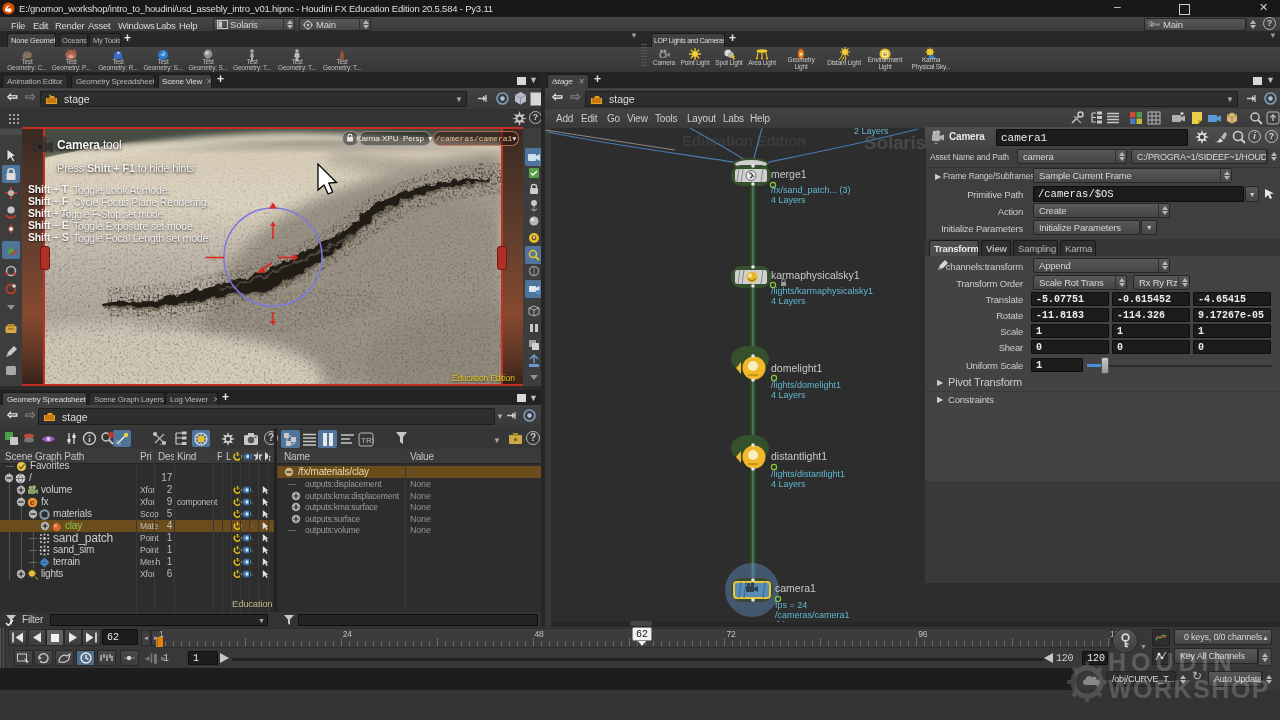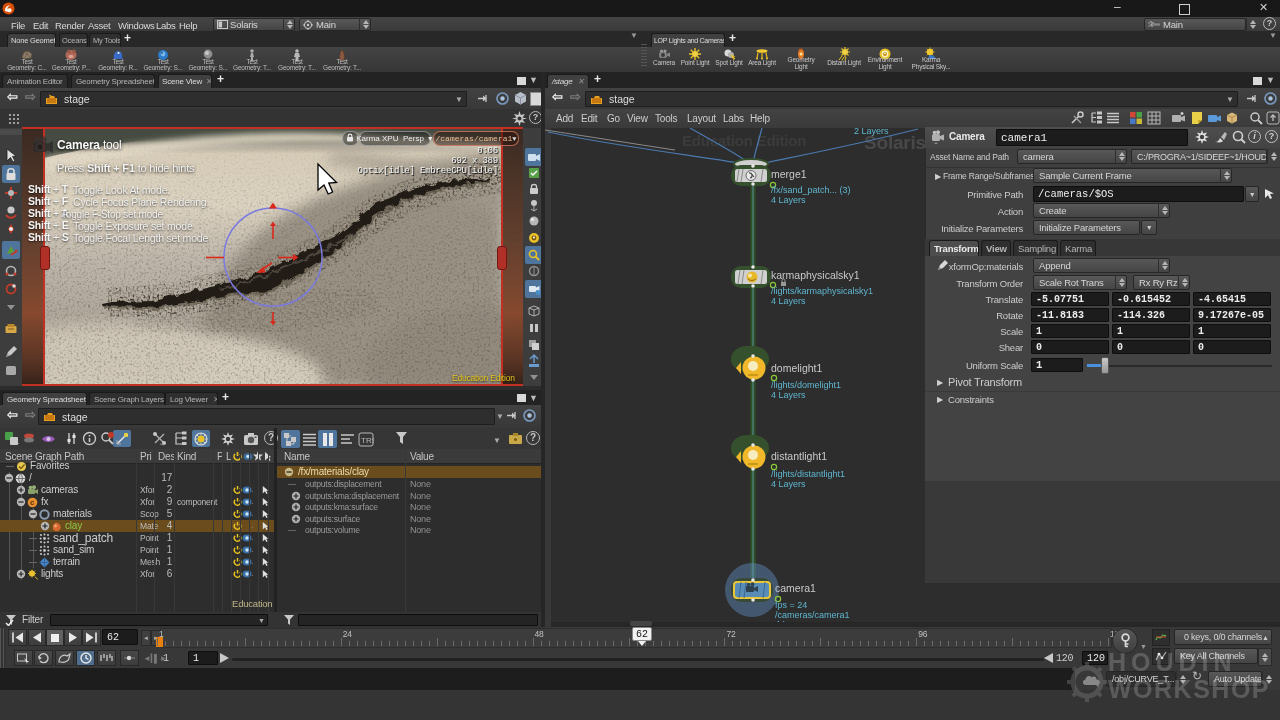--- a/index.html
+++ b/index.html
@@ -39,20 +39,21 @@
 <div class="a" style="left:545px;top:72px;width:735px;height:555px;background:#2d2d2d"></div>
 
 <div class="a" style="left:0;top:627px;width:1280px;height:41px;background:#383838"></div>
 <div class="a" style="left:0;top:668px;width:1280px;height:22px;background:#1d1d1d"></div>
 <div class="a" style="left:0;top:690px;width:1280px;height:30px;background:#343434"></div>
 
 <svg class="a" style="left:2px;top:2px" width="13" height="13" viewBox="0 0 13 13">
       <circle cx="6.5" cy="6.5" r="6" fill="#d94d00"></circle>
       <path d="M3 9 C3 5 5 3.4 8.6 3.2 C6 4.4 5.2 5.6 5.4 7 C7 5.6 9.4 6 9.6 8 C9.8 9.8 8 10.6 6.4 10 C5 9.6 4 9.4 3 9Z" fill="#fff"></path>
     </svg>
+<div class="tx" style="left:19px;top:2px;font-size:9.5px;color:#dedede">E:/gnomon_workshop/intro_to_houdini/usd_assebly_intro_v01.hipnc - Houdini FX Education Edition 20.5.584 - Py3.11</div>
 <div class="tx" style="left:1114px;top:1px;color:#cfcfcf;font-size:12px">–</div>
 <div class="a" style="left:1179px;top:4px;width:9px;height:9px;border:1px solid #cfcfcf"></div>
 <div class="tx" style="left:1259px;top:1px;color:#cfcfcf;font-size:11px">✕</div>
 
 <div class="tx" style="left:11px;top:19px;color:#d8d8d8;font-size:9.5px;letter-spacing:-0.3px">File</div>
 <div class="tx" style="left:33px;top:19px;color:#d8d8d8;font-size:9.5px;letter-spacing:-0.3px">Edit</div>
 <div class="tx" style="left:55px;top:19px;color:#d8d8d8;font-size:9.5px;letter-spacing:-0.3px">Render</div>
 <div class="tx" style="left:88px;top:19px;color:#d8d8d8;font-size:9.5px;letter-spacing:-0.3px">Asset</div>
 <div class="tx" style="left:118px;top:19px;color:#d8d8d8;font-size:9.5px;letter-spacing:-0.3px">Windows</div>
 <div class="tx" style="left:156px;top:19px;color:#d8d8d8;font-size:9.5px;letter-spacing:-0.3px">Labs</div>
@@ -545,21 +546,20 @@
 <div class="tx" style="left:73px;top:220px;font-size:10.5px;color:#f0f0f0;text-shadow:0 1px 2px rgba(0,0,0,0.65)">Toggle Exposure set mode</div>
 <div class="tx" style="left:28px;top:231px;width:38px;text-align:right;font-size:10.5px;color:#f5f5f5;font-weight:bold;text-shadow:0 1px 2px rgba(0,0,0,0.65)">Shift <span style="font-weight:normal">+</span> S</div>
 <div class="tx" style="left:73px;top:232px;font-size:10.5px;color:#f0f0f0;text-shadow:0 1px 2px rgba(0,0,0,0.65)">Toggle Focal Length set mode</div>
 <div class="a" style="left:342px;top:131px;width:15px;height:13px;border:1px solid rgba(210,210,210,0.55);border-radius:7px;background:rgba(20,20,20,0.45)"></div>
 <svg class="a" style="left:346px;top:133px" width="8" height="9" viewBox="0 0 8 9">
       <rect x="1" y="4" width="6" height="4.5" rx="0.8" fill="#e8e8e8"></rect>
       <path d="M2.2 4 V2.8 C2.2 0.6 5.8 0.6 5.8 2.8 V4" stroke="#e8e8e8" fill="none" stroke-width="1.1"></path>
     </svg>
 <div class="a" style="left:359px;top:131px;width:70px;height:13px;border:1px solid rgba(210,210,210,0.5);border-radius:7px;background:rgba(20,20,20,0.45);color:#ececec;font-size:8px;display:flex;align-items:center;justify-content:center;white-space:nowrap">Karma XPU&nbsp; Persp <span style="font-size:7px;margin-left:3px">▼</span></div>
 <div class="a" style="left:433px;top:131px;width:84px;height:13px;border:1px solid rgba(220,130,100,0.75);border-radius:7px;background:rgba(40,18,12,0.5);color:#eabf96;font-size:8px;font-family:'Liberation Mono',monospace;display:flex;align-items:center;justify-content:center;white-space:nowrap">/cameras/camera1<span style="font-size:7px;color:#d8d8d8">▼</span></div>
-<div class="tx" style="right:782px;top:146px;font-family:'Liberation Mono',monospace;font-size:9px;line-height:10px;color:#f2f2f2;text-shadow:1px 1px 1px #000;text-align:right">0:06<br>692 x 389<br>Optix[idle] EmbreeCPU[idle]</div>
 <div class="tx" style="left:452px;top:372px;font-size:8.5px;color:#e3c61b;text-shadow:0 1px 2px rgba(0,0,0,0.7)">Education Edition</div>
 
 <div class="ptabs" style="left:0;top:390px;width:541px;height:15px"></div>
 <div class="ptab on" style="left:2px;top:392px;height:13px;width:85px">Geometry Spreadsheet</div>
 <div class="ptab" style="left:89px;top:392px;height:13px;width:76px">Scene Graph Layers</div>
 <div class="ptab" style="left:165px;top:392px;height:13px;width:53px">Log Viewer<span class="x">✕</span></div>
 <div class="tx" style="left:222px;top:391px;color:#e8e8e8;font-weight:bold;font-size:12px">+</div>
 <div class="a" style="left:517px;top:394px;width:9px;height:8px;background:#d8d8d8"></div>
 <div class="tx" style="left:529px;top:392px;color:#bbb;font-size:9px">▼</div>
 <div class="tbar" style="left:0;top:405px;width:541px;height:23px"></div>
@@ -721,21 +721,21 @@
 <svg class="a" style="left:16px;top:485px" width="10" height="10" viewBox="-5 -5 10 10">
       <circle r="4.2" fill="#b8b8b8"></circle>
       <path d="M-2.6 0 H2.6 M0 -2.6 V2.6" stroke="#222" stroke-width="1.2"></path>
     </svg>
 <svg class="a" style="left:27px;top:485px" width="12" height="11" viewBox="0 0 12 11">
       <rect x="1" y="4" width="7" height="5" rx="1" fill="#8aa06a"></rect>
       <path d="M8 5.5 L11 4 L11 9 L8 7.5Z" fill="#8aa06a"></path>
       <circle cx="3.5" cy="2.5" r="1.8" fill="#98b078"></circle>
       <circle cx="7" cy="2.3" r="2" fill="#98b078"></circle>
     </svg>
-<div class="tx" style="left:41px;top:484px;font-size:10px;line-height:12px;color:#cccccc">cameras</div>
+<div class="tx" style="left:41px;top:484px;font-size:10px;line-height:12px;color:#cccccc">volume</div>
 <div class="tx" style="left:140px;top:484px;font-size:8.5px;line-height:12px;color:#bbb">Xfor</div>
 <div class="tx" style="left:158px;top:484px;width:14px;text-align:right;font-size:10px;line-height:12px;color:#bbb">2</div>
 <svg class="a" style="left:233px;top:485px" width="9" height="10" viewBox="0 0 9 11">
       <path d="M4.5 1 V5" stroke="#e8c020" stroke-width="1.6"></path>
       <path d="M2 3 A3.5 3.5 0 1 0 7 3" stroke="#e8c020" stroke-width="1.6" fill="none"></path>
     </svg>
 <svg class="a" style="left:242px;top:486px" width="10" height="8" viewBox="0 0 10 8">
       <ellipse cx="5" cy="4" rx="4.5" ry="3.4" fill="#3a72aa"></ellipse>
       <circle cx="5" cy="4" r="1.7" fill="#cfe4f4"></circle>
     </svg>
@@ -1135,21 +1135,21 @@
 <div class="a" style="left:925px;top:239px;width:355px;height:17px;background:#373737"></div>
 <div class="ptab on" style="left:929px;top:240px;height:16px;width:50px;font-weight:bold;background:#4d4d4d;color:#ececec;font-size:9.5px">Transform</div>
 <div class="ptab" style="left:981px;top:240px;height:16px;width:30px;font-weight:bold;font-size:9.5px">View</div>
 <div class="ptab" style="left:1013px;top:240px;height:16px;width:45px;font-size:9.5px">Sampling</div>
 <div class="ptab" style="left:1060px;top:240px;height:16px;width:36px;font-size:9.5px">Karma</div>
 <div class="a" style="left:925px;top:256px;width:355px;height:225px;background:#434343"></div>
 <svg class="a" style="left:936px;top:259px" width="13" height="13" viewBox="0 0 13 13">
       <path d="M2 11 L4 6 L9 1 L12 4 L7 9Z" fill="#d8d8d8"></path>
       <path d="M2 11 l1.5-3 L5 9.5Z" fill="#888"></path>
     </svg>
-<div class="tx" style="left:903px;top:260px;width:120px;text-align:right;font-size:9.5px">xformOp:materials</div>
+<div class="tx" style="left:903px;top:260px;width:120px;text-align:right;font-size:9.5px">channels:transform</div>
 <div class="dd" style="left:1033px;top:258px;width:137px;height:15px">Append</div>
 <div class="sp" style="left:1158px;top:258px;height:15px">
       <i class="u"></i>
       <i class="d"></i>
     </div>
 <div class="tx" style="left:903px;top:277px;width:120px;text-align:right;font-size:9.5px">Transform Order</div>
 <div class="dd" style="left:1033px;top:275px;width:94px;height:15px">Scale Rot Trans</div>
 <div class="sp" style="left:1115px;top:275px;height:15px">
       <i class="u"></i>
       <i class="d"></i>

